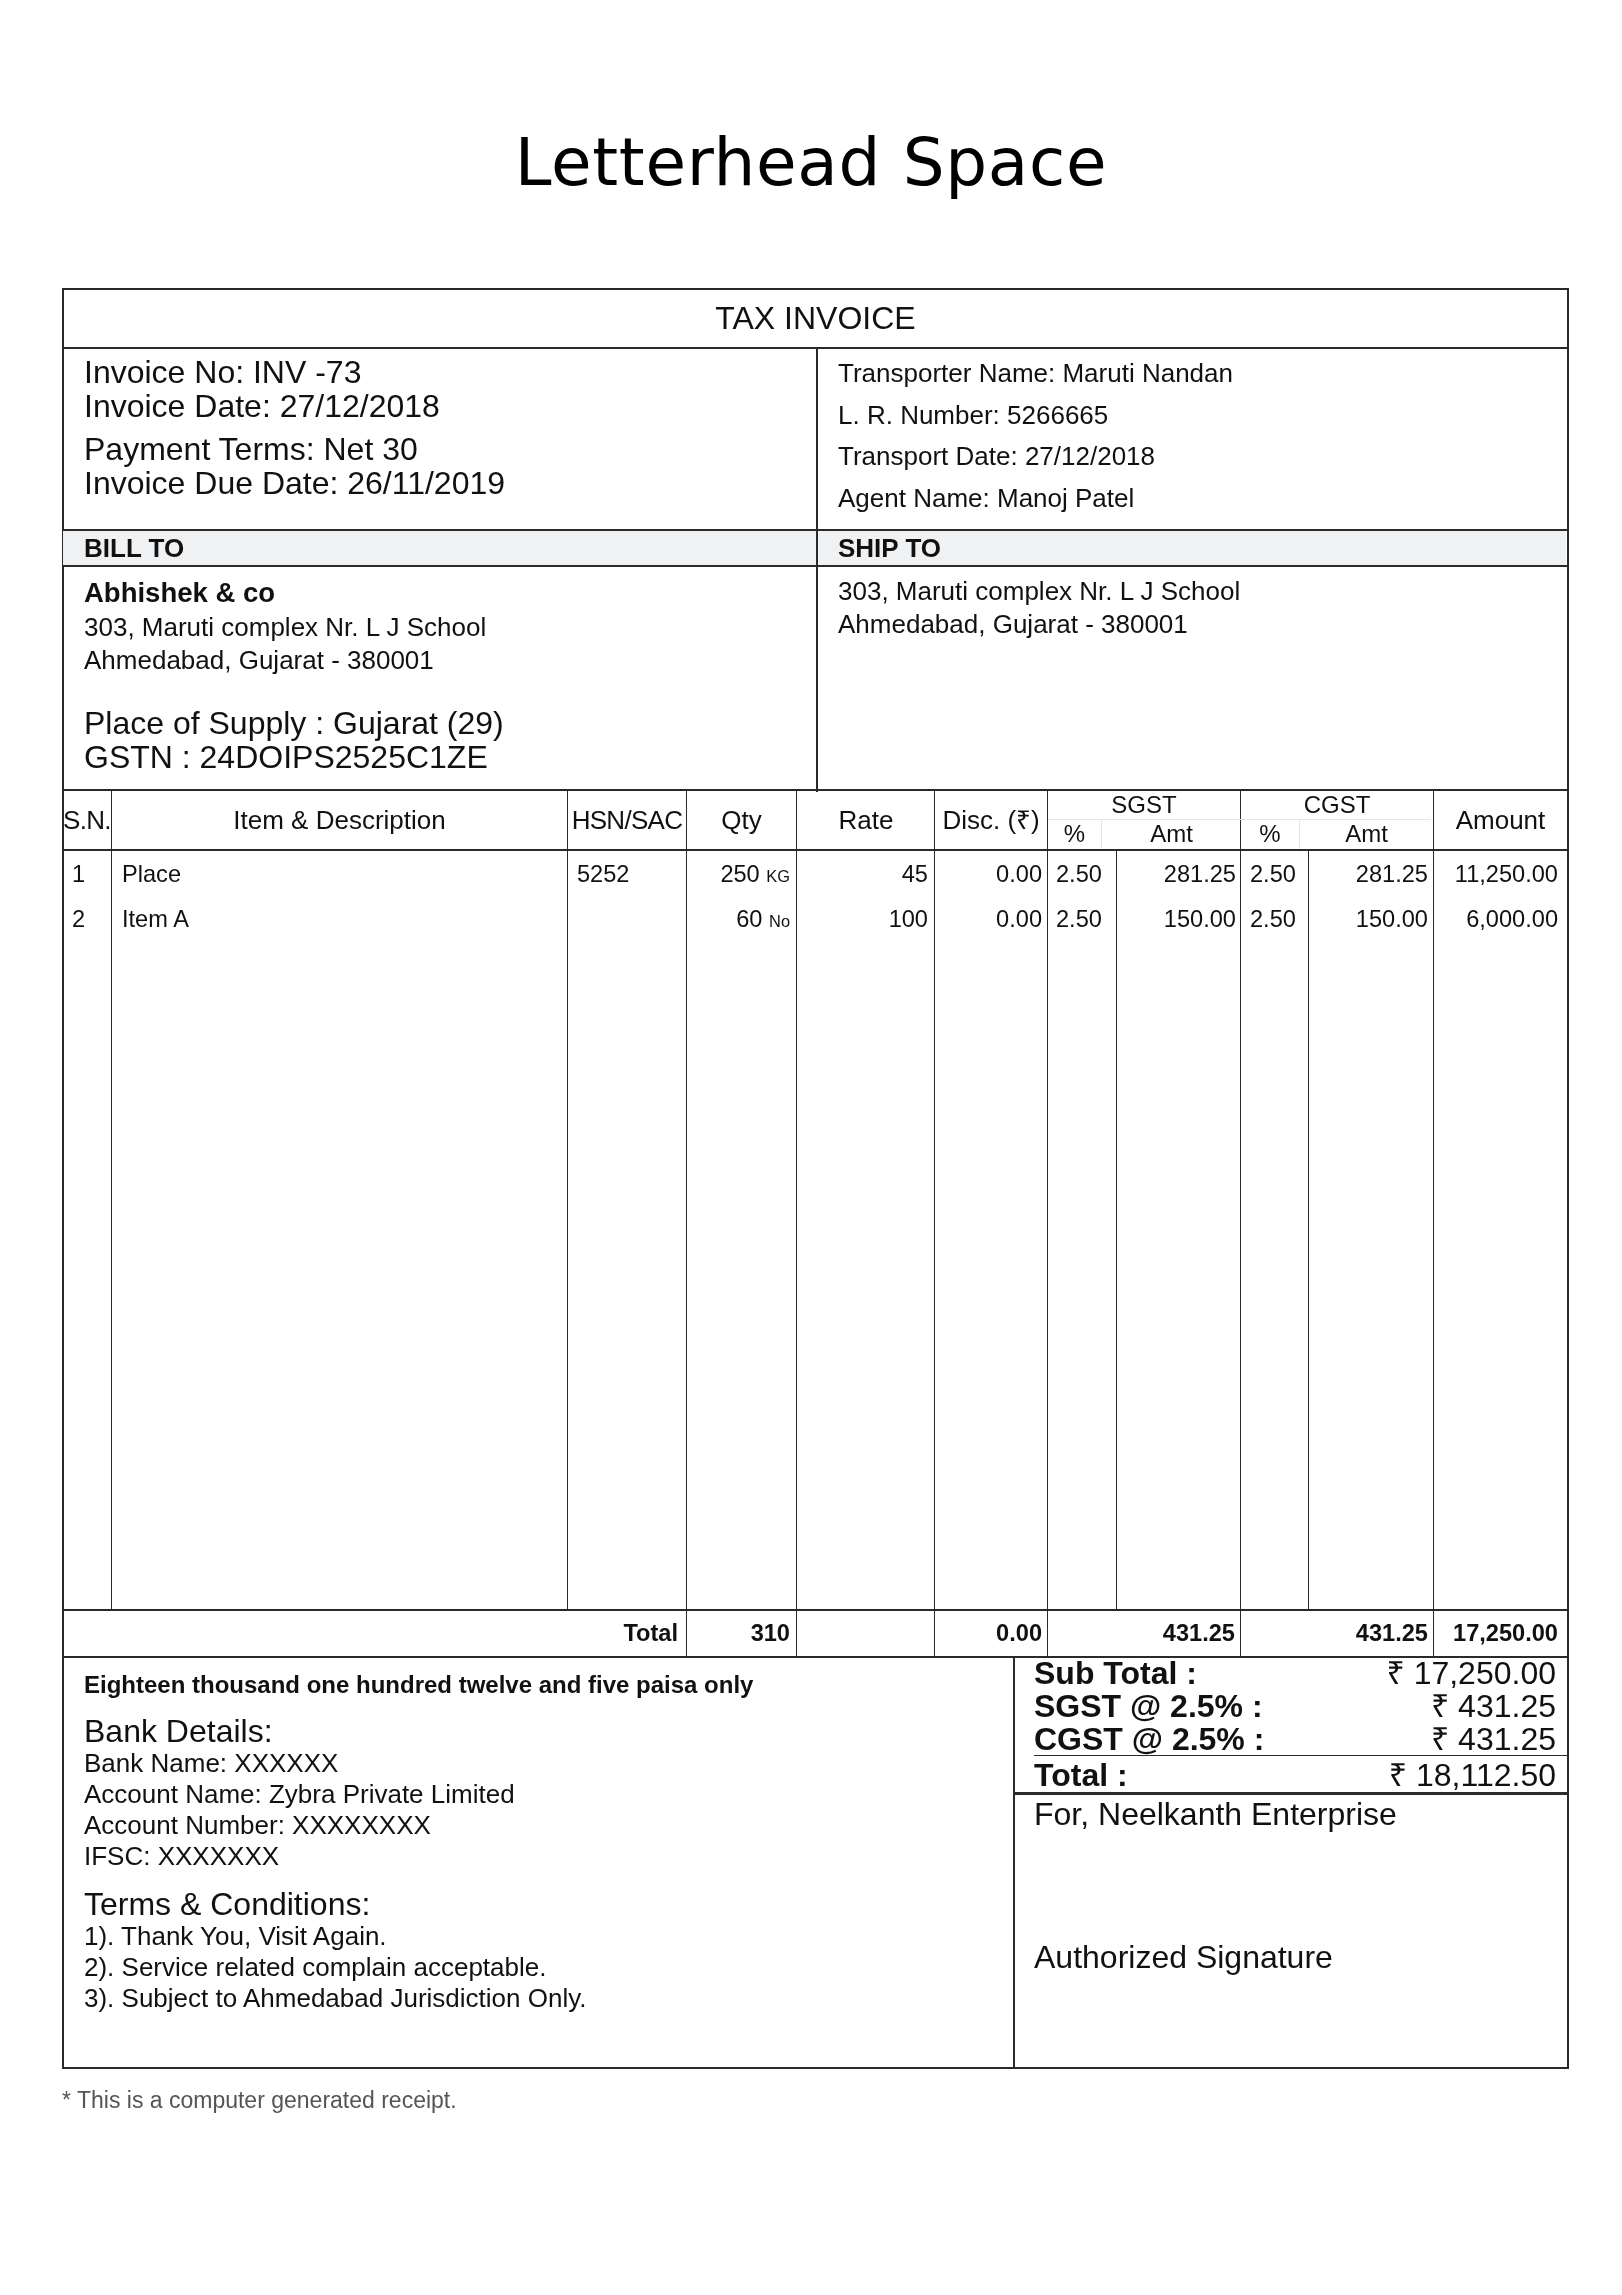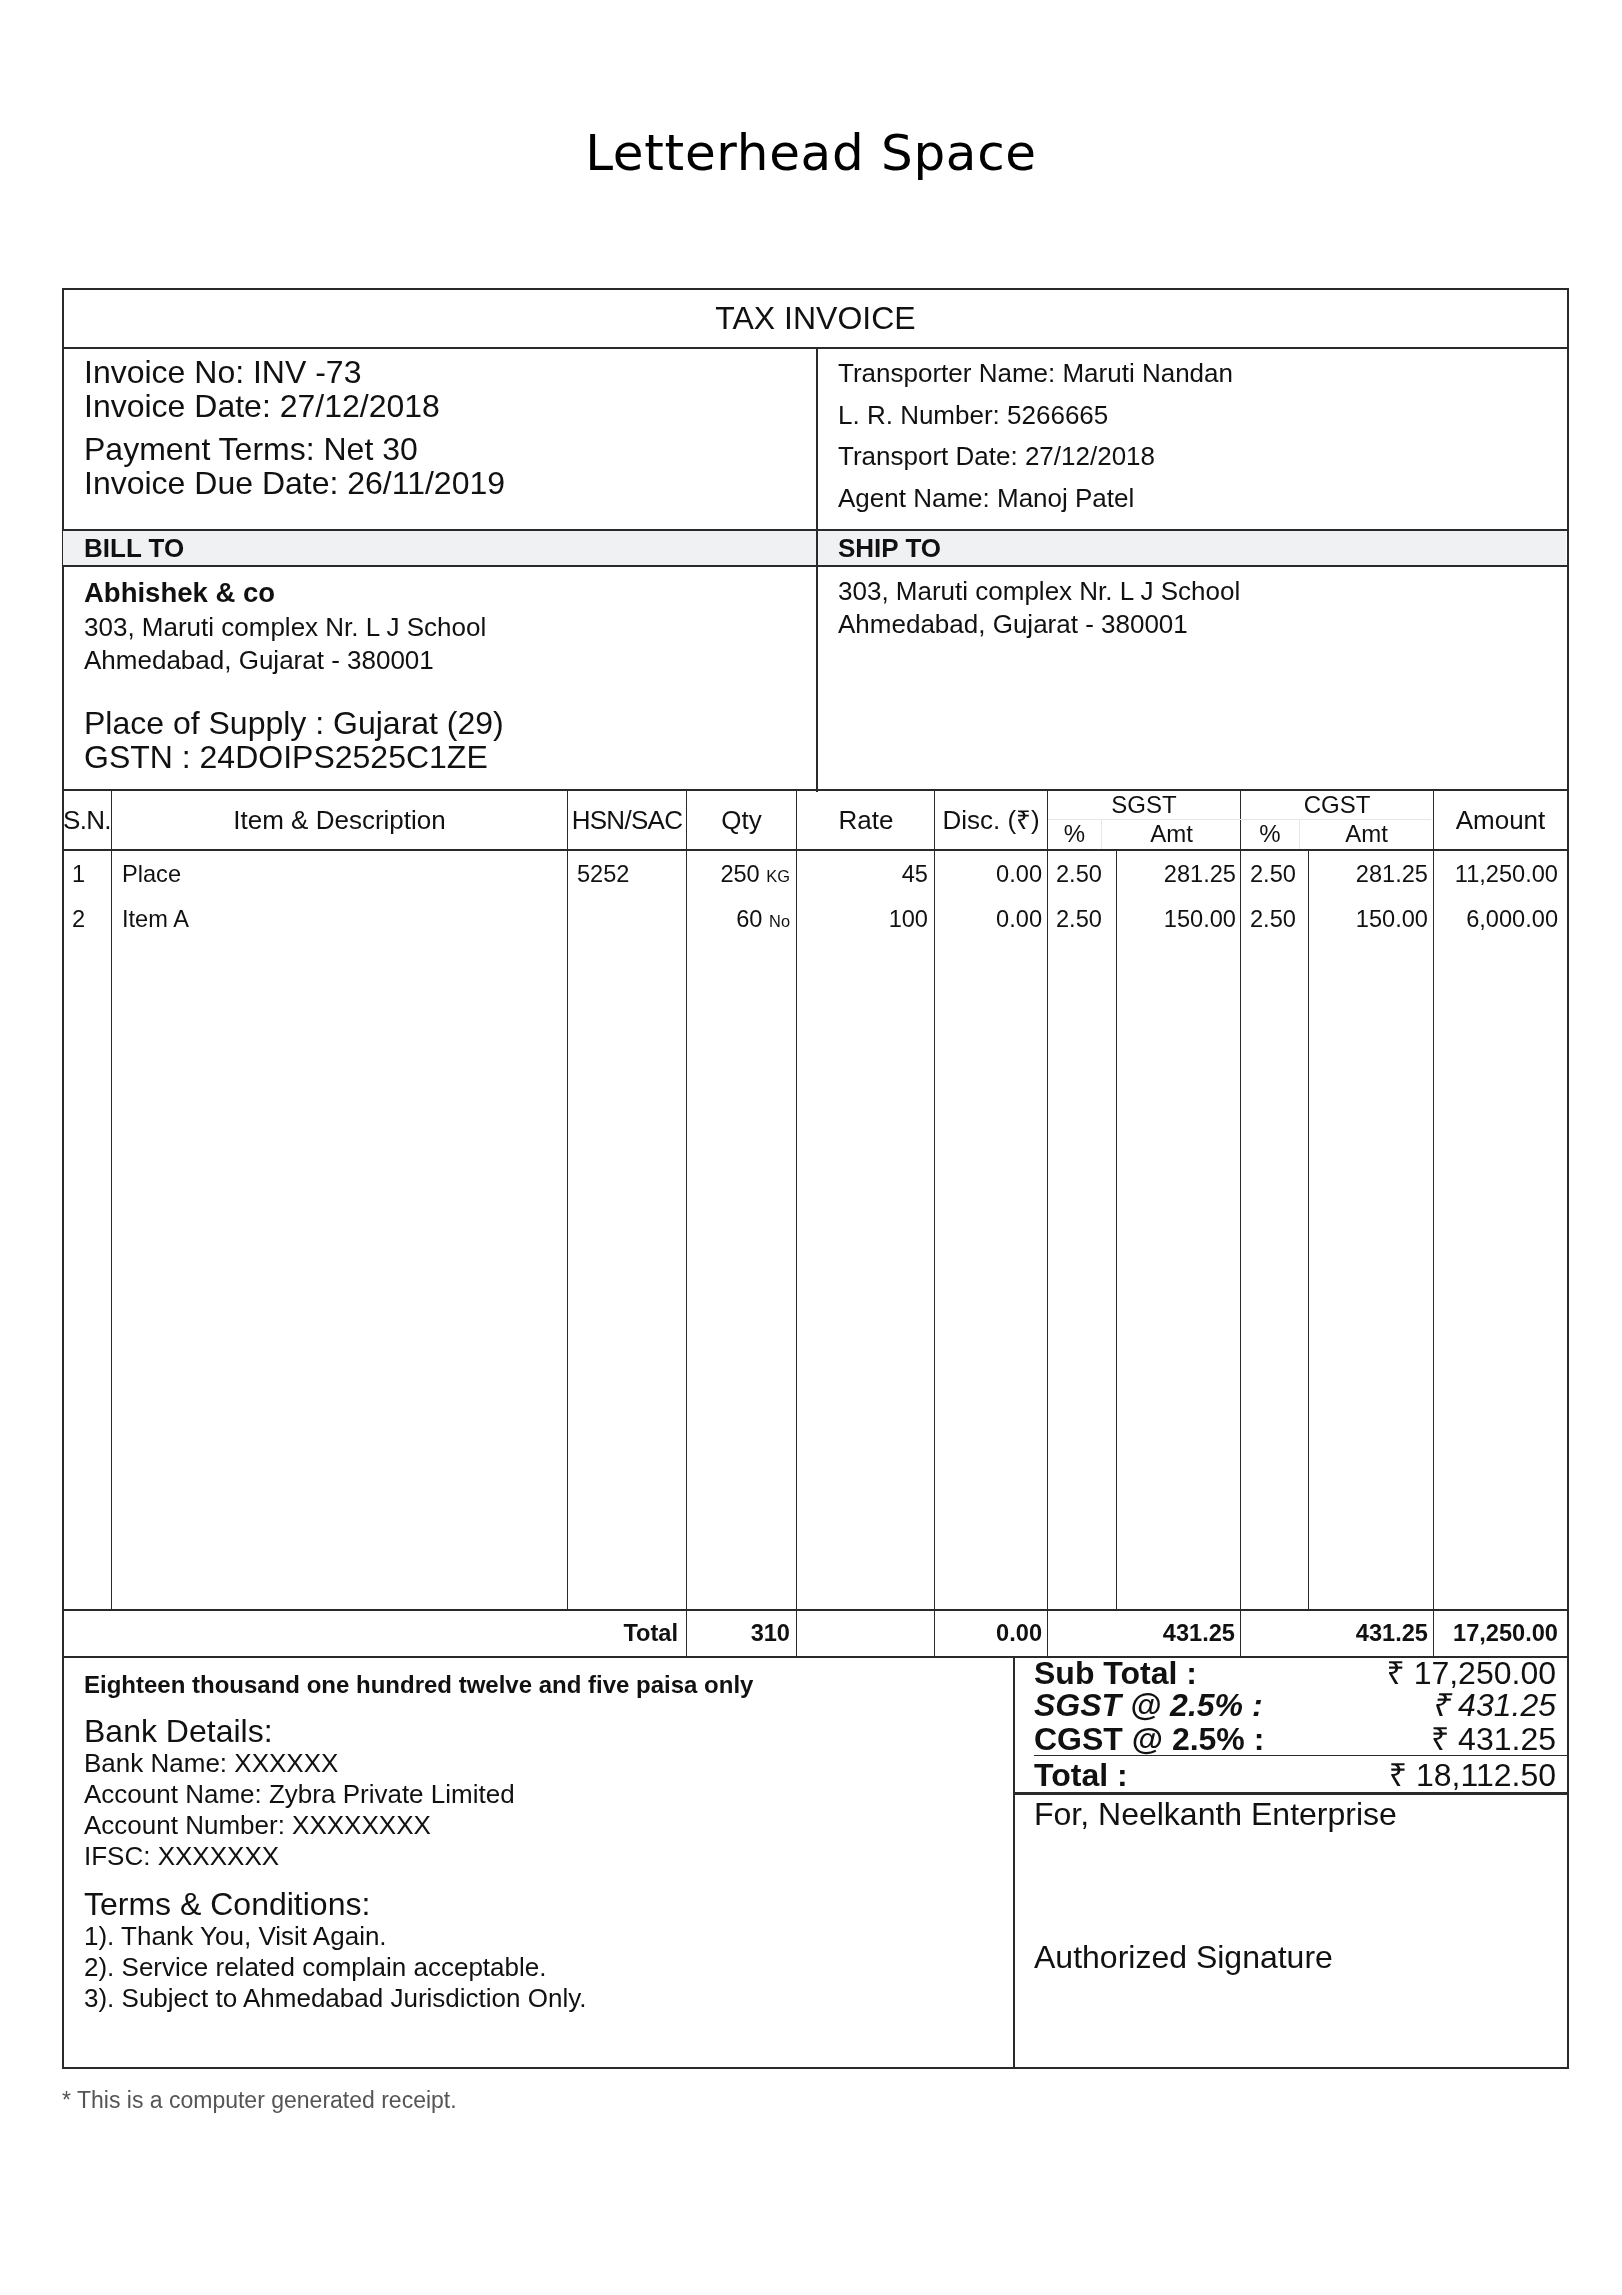--- a/index.html
+++ b/index.html
@@ -1,19 +1,19 @@
 <!DOCTYPE html>
 <html style="font-size:10.5px"><head>
 <meta charset="utf-8">
 <style>
   * { box-sizing: border-box; margin: 0; padding: 0; }
   html, body { width: 1622px; height: 2295px; background: #ffffff; }
   body { position: relative; font-family: "Liberation Sans", sans-serif; color: #111; overflow: hidden; }
   .abs { position: absolute; }
-  .letterhead { left: 0; width: 1622px; top: 124px; text-align: center; font-size: 50px; letter-spacing: 0.7px; color: #000; font-family: "DejaVu Sans", sans-serif; }
+  .letterhead { left: 0; width: 1622px; top: 124px; text-align: center; font-size: 66px; letter-spacing: 0.7px; color: #000; font-family: "DejaVu Sans", sans-serif; }
   .box { border: 2px solid #2a2a2a; }
   .line-h { position: absolute; height: 0; border-top: 2px solid #2a2a2a; }
   .line-v { position: absolute; width: 0; border-left: 2px solid #2a2a2a; }
   .thin-v { position: absolute; width: 0; border-left: 1.3px solid #2a2a2a; }
   .faint-h { position: absolute; height: 0; border-top: 1.3px solid #e6e6e6; }
   .faint-v { position: absolute; width: 0; border-left: 1.3px solid #e6e6e6; }
   .t40 { font-size: 26px; line-height: 33px; }
   .t44 { font-size: 32px; line-height: 34px; }
   .t38 { font-size: 24px; line-height: 30px; }
   .bold { font-weight: bold; }
@@ -151,21 +151,21 @@
   <div class="t40" style="line-height:31px;">1). Thank You, Visit Again.</div>
   <div class="t40" style="line-height:31px;">2). Service related complain acceptable.</div>
   <div class="t40" style="line-height:31px;">3). Subject to Ahmedabad Jurisdiction Only.</div>
 </div>
 
 <div class="abs" style="left:1034px; top:1656px; width:522px;">
   <div style="display:flex; justify-content:space-between; height:33px; align-items:center;">
     <span class="bold t44">Sub Total :</span>
     <span class="t44">₹ 17,250.00</span>
   </div>
-  <div style="display:flex; justify-content:space-between; height:33px; align-items:flex-end;font-style:italic;">
+  <div style="display:flex; justify-content:space-between; height:33px; align-items:flex-start;">
     <span class="bold t44">SGST @ 2.5% :</span>
     <span class="t44">₹ 431.25</span>
   </div>
   <div style="display:flex; justify-content:space-between; height:33px; align-items:center;">
     <span class="bold t44">CGST @ 2.5% :</span>
     <span class="t44">₹ 431.25</span>
   </div>
 </div>
 <div class="line-h" style="left:1034px; width:533px; top:1755px; border-top-width:1.3px;"></div>
 <div class="abs" style="left:1034px; top:1758px; width:522px; display:flex; justify-content:space-between; height:33px; align-items:center;">

